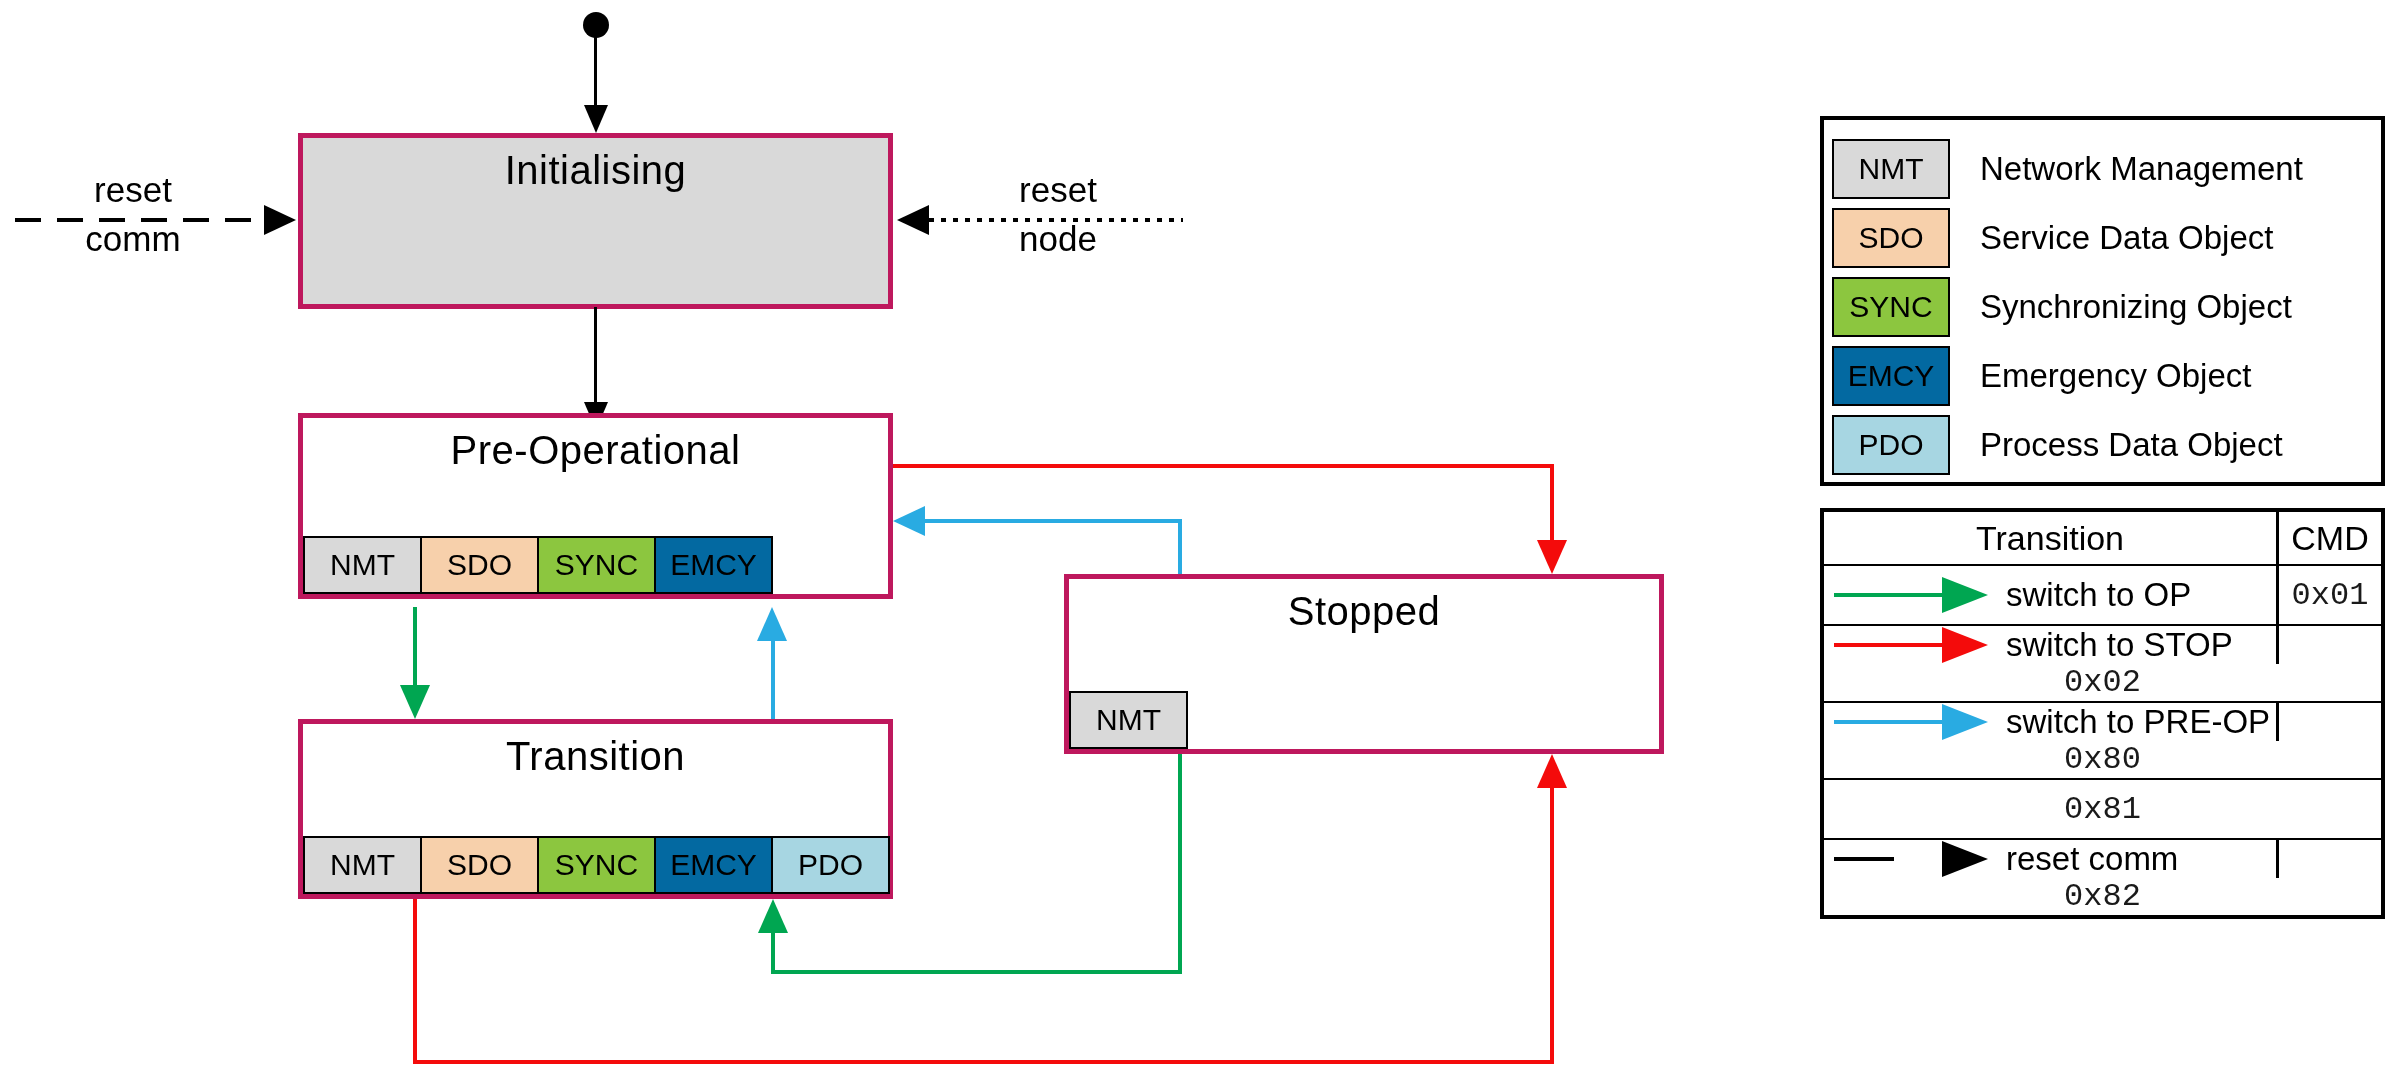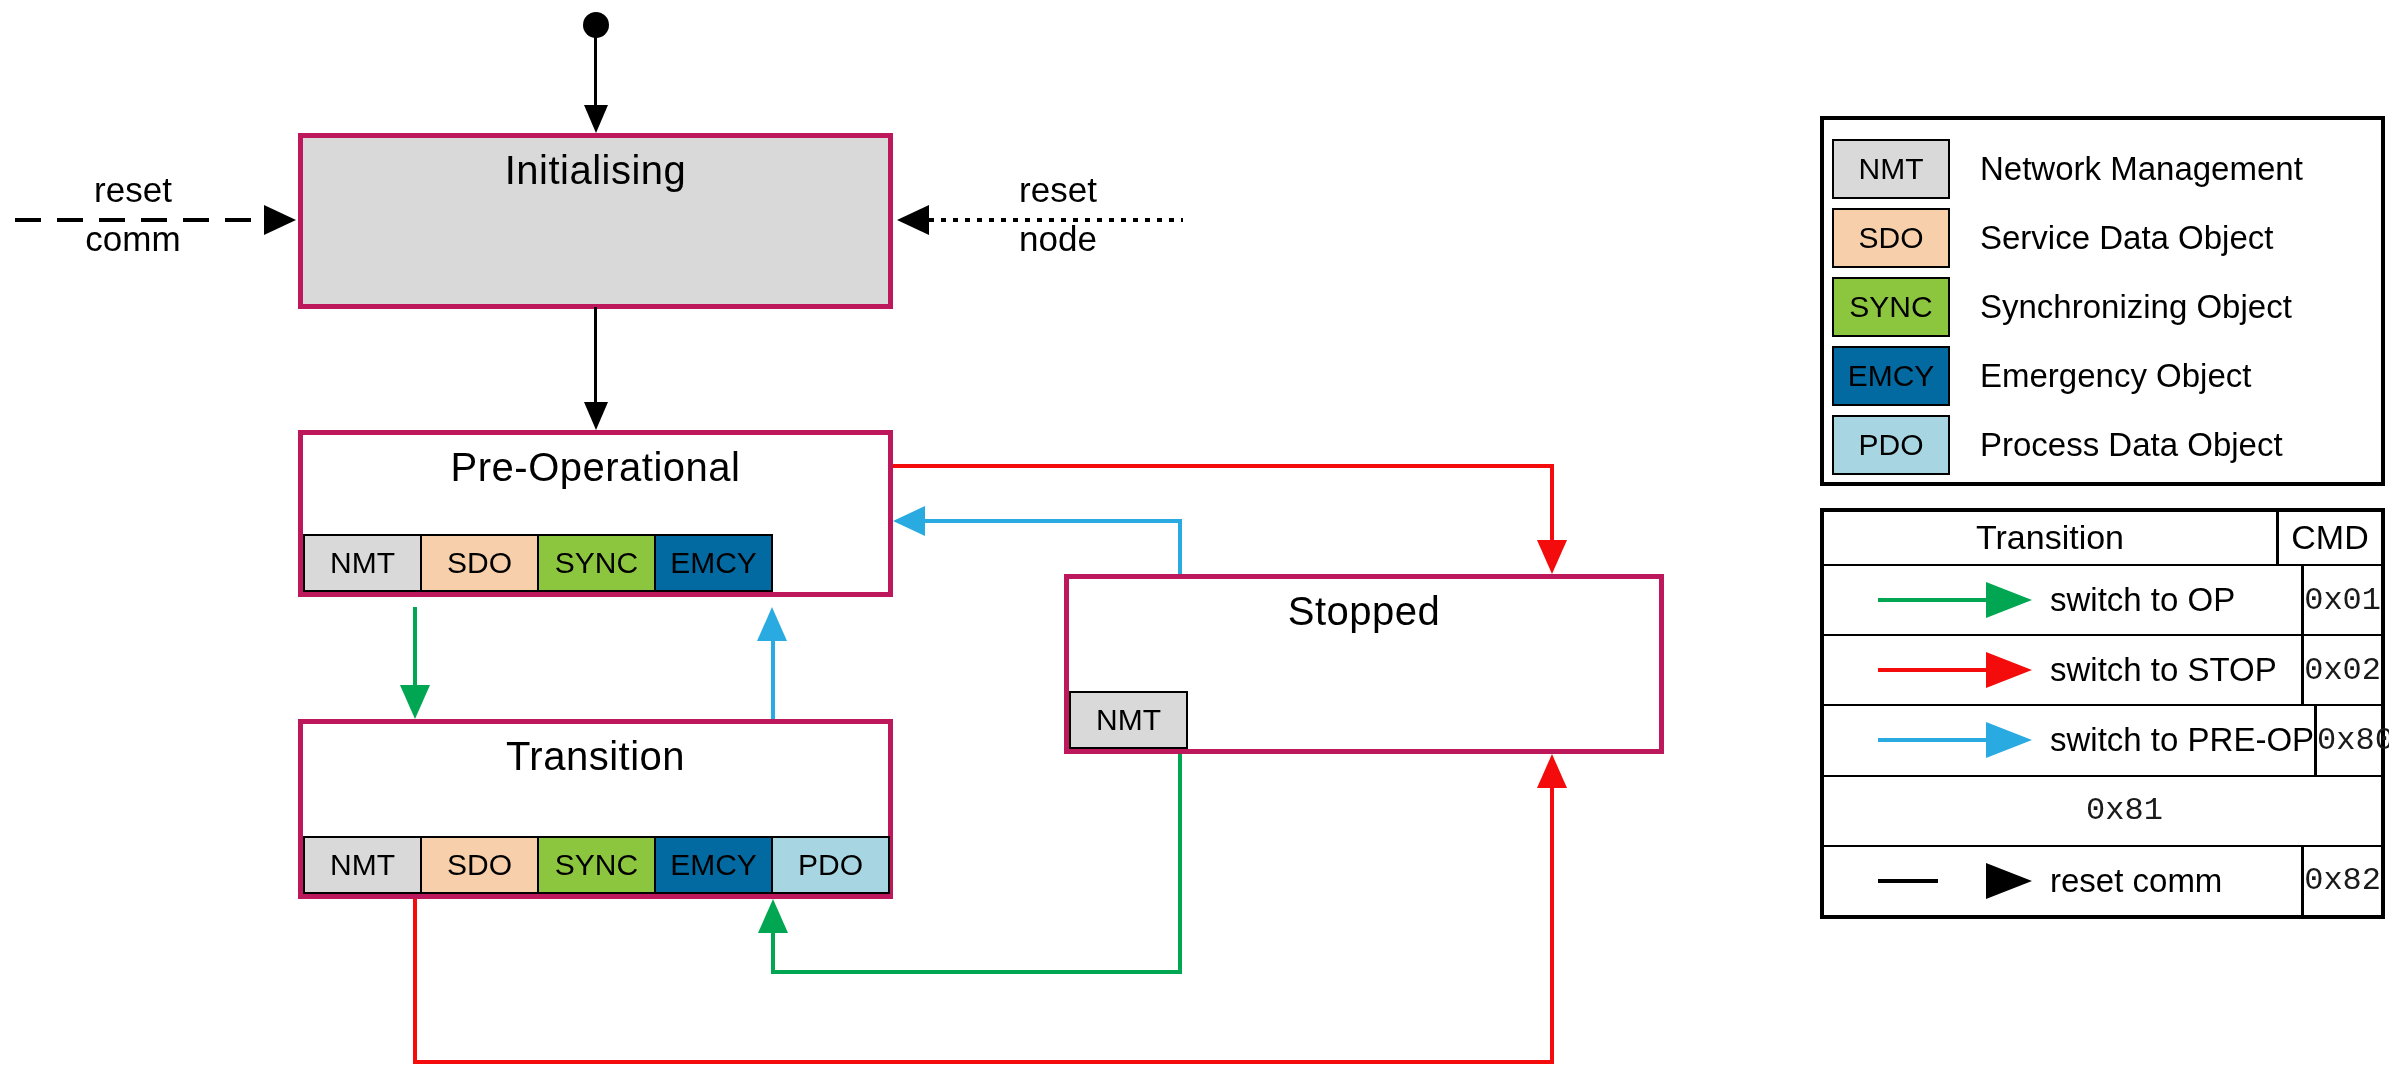--- a/index.html
+++ b/index.html
@@ -47,22 +47,22 @@
   
   .panel{position:absolute;border:4px solid #000;box-sizing:border-box;background:#fff;}
   .legend-body{padding:14px 0 0 8px;}
   .legend-row{display:flex;align-items:center;height:69px;}
   .legend-tag{width:118px;height:60px;flex:none;margin-right:0;}
   .legend-label{margin-left:30px;font-size:33px;}
 
   .ttable{display:flex;flex-direction:column;justify-content:flex-end;}
   .trow{display:flex;align-items:stretch;}
   .trow.thead{flex:0 0 52px;border-bottom:2px solid #000;}
-  .trow.data{flex:1;padding-left:44px;}
-  .trow.data + .trow.data{border-top:2px solid #000;}
+  .trow.data{flex:1;}
+  .trow.data + .trow.data{border-top:2px solid #000;flex-direction:column;}
   .tcol1{width:455px;border-right:3px solid #000;display:flex;align-items:center;padding-left:8px;box-sizing:border-box;}
   .tcol2{flex:1;display:flex;align-items:center;justify-content:center;}
   .thead .tcol1{justify-content:center;padding-left:0;}
   .thead .tcol1 span,.thead .tcol2 span{font-size:34px;}
   .row-label{font-size:33px;margin-left:18px;white-space:nowrap;}
   .cmd{font-family:"Liberation Mono", monospace;font-size:32px;color:#1a1a1a;}
 
   .arrow-demo{position:relative;width:156px;height:36px;flex:none;}
   .arrow-demo .aline{position:absolute;left:2px;top:16px;width:108px;height:4px;background:var(--c,#000);}
   .arrow-demo .atri{position:absolute;left:110px;top:0;width:0;height:0;border-top:18px solid transparent;border-bottom:18px solid transparent;border-left:46px solid var(--c,#000);}
@@ -92,21 +92,21 @@
   <div class="dotline" style="left:929px;top:218px;width:254px;"></div>
   <div class="tri left black" style="left:897px;top:205px;"></div>
   <div class="xlabel" style="left:973px;top:172px;width:170px;">
     <div>reset</div>
     <div class="l2">node</div>
   </div>
 
   <div class="vline thin black" style="left:594px;top:307px;height:95px;"></div>
   <div class="tri down black" style="left:584px;top:402px;--hw:12px;--len:28px;"></div>
 
-  <div class="state" style="left:298px;top:430px;width:595px;height:167px;">
+  <div class="state" style="left:298px;top:413px;width:595px;height:186px;">
     <div class="state-title">Pre-Operational</div>
     <div class="tagrow">
       <span class="tag c-nmt">NMT</span>
       <span class="tag c-sdo">SDO</span>
       <span class="tag c-sync">SYNC</span>
       <span class="tag c-emcy">EMCY</span>
     </div>
   </div>
 
   <div class="state" style="left:298px;top:719px;width:595px;height:180px;">

